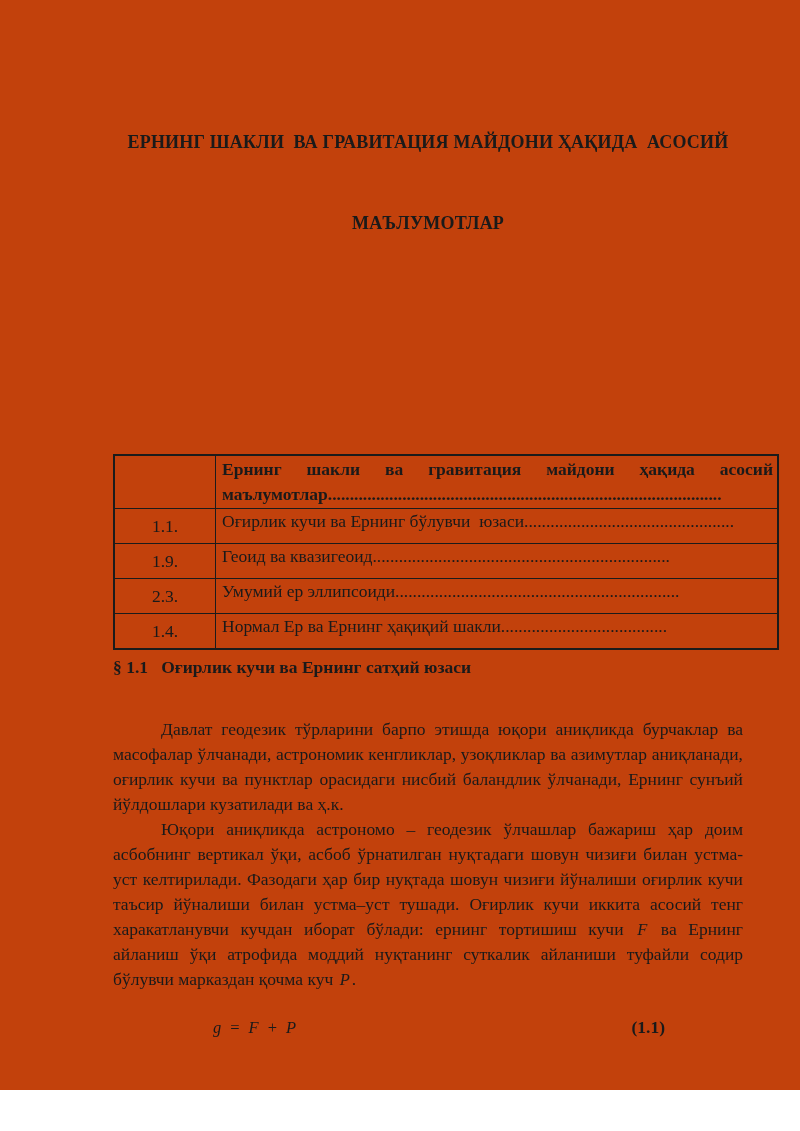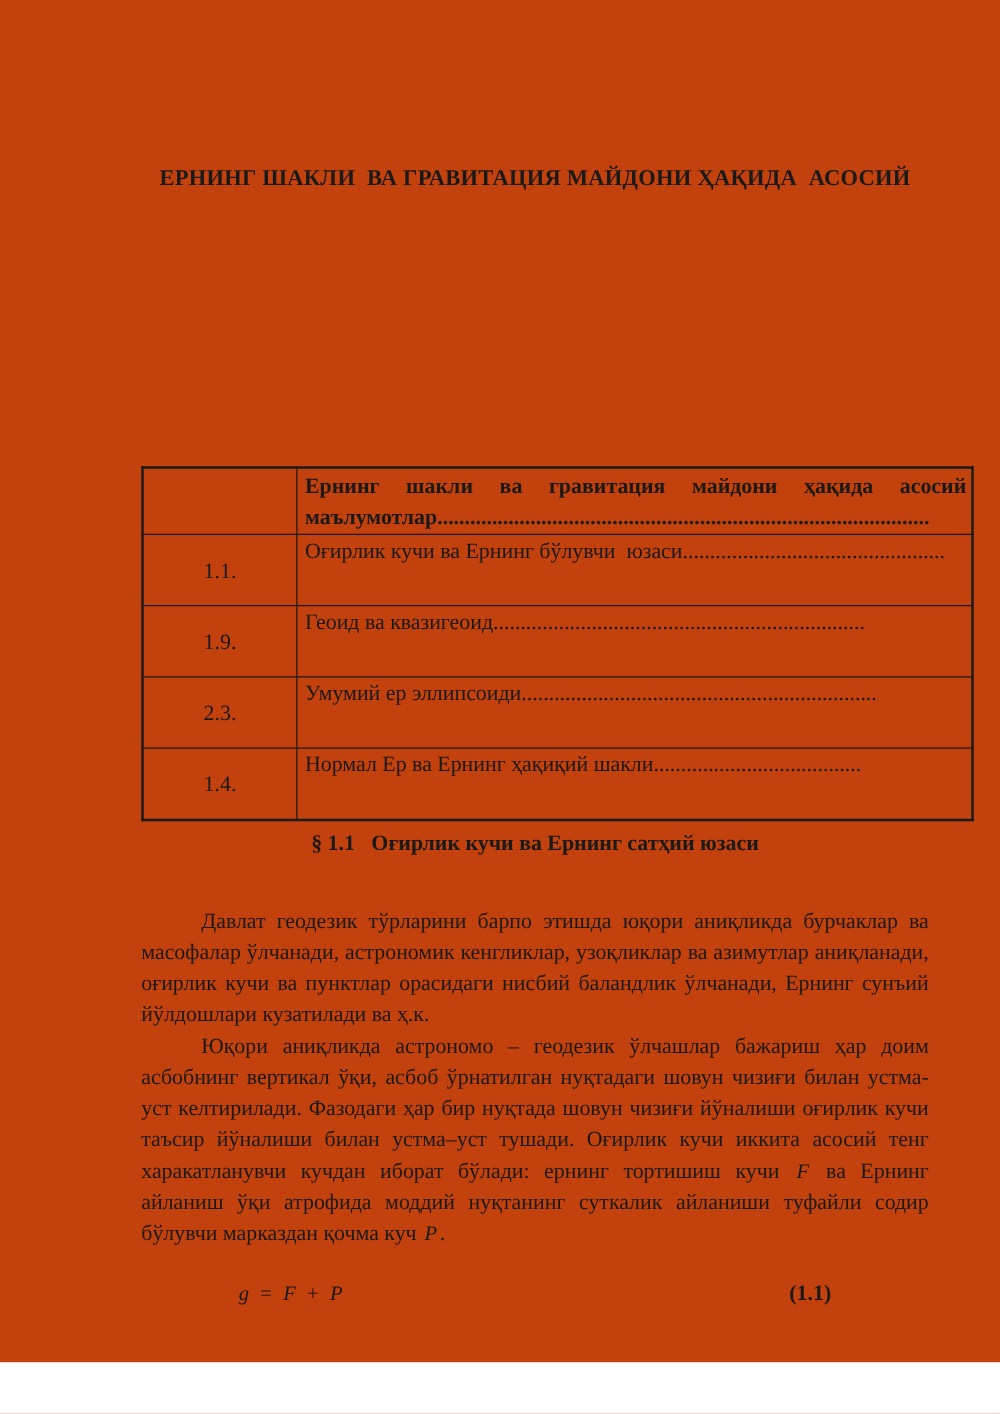--- a/index.html
+++ b/index.html
@@ -34,40 +34,40 @@
   }
   .toc-table td {
     border: 1px solid #1b1b1b;
     vertical-align: top;
     font-size: 17.5px;
   }
   .col-num {
     width: 90px;
     text-align: center;
     line-height: 24px;
-    padding: 16px;
+    padding: 5px;
   }
   .col-title {
     line-height: 24px;
     padding: 0 4px 0 6px;
     white-space: pre-wrap;
     overflow: hidden;
   }
   .toc-header td { font-weight: bold; }
   .toc-header .col-title { line-height: 25px; padding-top: 1px; padding-bottom: 1px; white-space: normal; }
   .justify-line {
     text-align: justify;
     text-align-last: justify;
   }
   .section-heading {
     margin-top: 4px;
     font-weight: bold;
     font-size: 17.5px;
     line-height: 26px;
-    text-align: center;
+    text-align: left;
     white-space: pre-wrap;
   }
   .body-text {
     margin-top: 37px;
     font-size: 17.5px;
     line-height: 25px;
     text-align: justify;
   }
   .body-text p { margin: 0; text-indent: 48px; }
   .sym {
@@ -76,33 +76,34 @@
   }
   .sym-inline { font-size: 16.5px; margin: 0 2px; }
   .sym-g { position: relative; top: -5px; font-size: 16.5px; margin: 0 7px; }
   .sym-sm { position: relative; top: -3px; font-size: 15.5px; margin: 0 6px; }
   .formula-row {
     margin-top: 25px;
     display: flex;
     justify-content: space-between;
     align-items: baseline;
   }
-  .formula-expr { margin-left: 78px; font-size: 16.5px; }
+  .formula-expr { margin-left: 100px; font-size: 16.5px; }
   .formula-expr .tok { margin-right: 9px; }
   .formula-expr .it { font-style: italic; }
   .formula-num { margin-right: 78px; font-size: 17.5px; font-weight: bold; }
 </style>
 </head>
 <body>
 
 <div class="page">
   <div class="content">
 
     <div class="doc-title">
       <div>ЕРНИНГ ШАКЛИ  ВА ГРАВИТАЦИЯ МАЙДОНИ ҲАҚИДА  АСОСИЙ</div>
+      <div>МАЪЛУМОТЛАР</div>
     </div>
 
     <table class="toc-table">
       <tbody>
         <tr class="toc-header">
           <td class="col-num"></td>
           <td class="col-title">
             <div class="justify-line">Ернинг шакли ва гравитация майдони ҳақида асосий</div>
             <div>маълумотлар..........................................................................................</div>
           </td>

